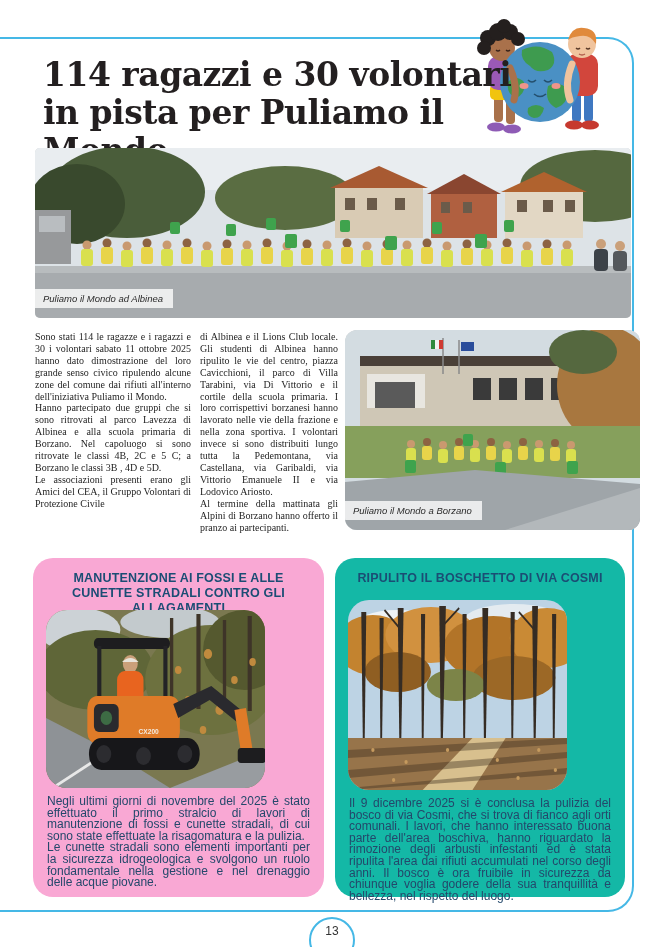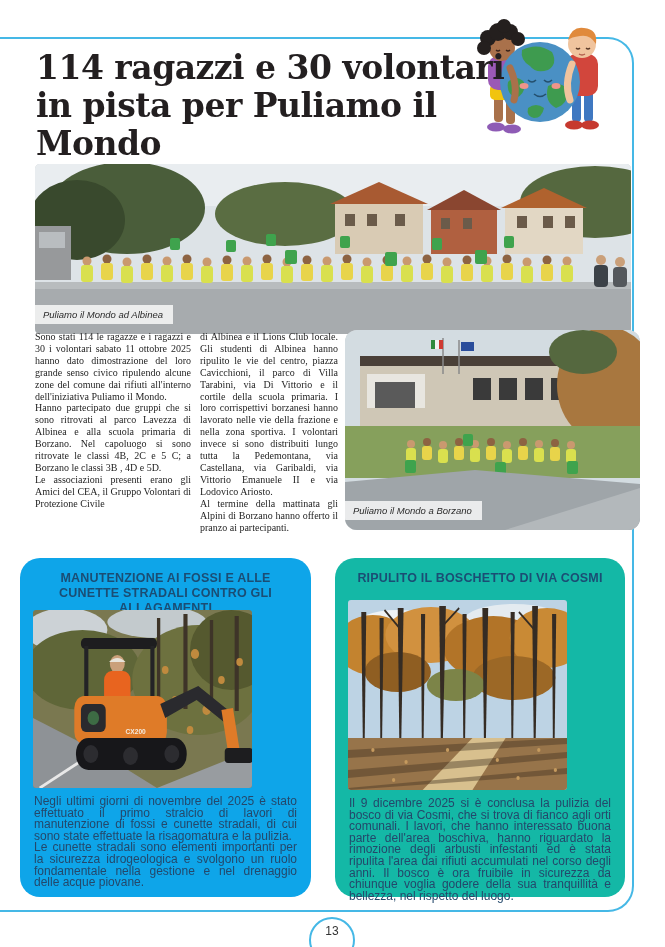--- a/index.html
+++ b/index.html
@@ -7,60 +7,60 @@
     position:relative;width:665px;height:947px;background:#ffffff;
     overflow:hidden;font-family:"Liberation Sans",sans-serif;
   }
   
   .frame{
     position:absolute;left:-12px;top:37px;width:644px;height:871px;
     border:2px solid #45b8e6;border-left:none;
     border-radius:0 26px 26px 0;
   }
   .title{
-    position:absolute;left:35px;top:48px;width:470px;margin:1px;
+    position:absolute;left:35px;top:48px;width:470px;margin:8px;
     font-family:"DejaVu Serif","Liberation Serif",serif;
     font-weight:700;font-size:33px;line-height:38px;
     letter-spacing:-0.5px;color:#231f20;
   }
   .illustration{position:absolute;left:460px;top:12px;width:156px;height:128px;}
   figure{margin:0;}
   .photo{
     position:absolute;overflow:hidden;border-radius:5px;background:#ccc;
   }
   .photo svg{display:block;width:100%;height:100%;}
-  .photo-main{left:35px;top:164px;width:596px;height:170px;text-align:center;}
+  .photo-main{left:35px;top:148px;width:596px;height:170px;text-align:center;}
   .photo-side{left:345px;top:330px;width:295px;height:200px;border-radius:12px;}
   .cap{
     position:absolute;left:0;bottom:10px;
     background:rgba(255,255,255,0.78);color:#2b2b2b;
     font-style:italic;font-size:9.5px;line-height:11px;
     padding:4px 10px 4px 8px;white-space:nowrap;
   }
   .col{
     position:absolute;top:331px;font-size:10px;line-height:11.9px;
     color:#1e1e1e;text-align:justify;font-family:Liberation Serif, serif;
   }
   .col p{margin:0;}
   .col-1{left:35px;width:156px;}
   .col-2{left:200px;width:138px;}
   .box{
     position:absolute;top:558px;height:339px;border-radius:20px;
     box-sizing:border-box;
   }
-  .box-left{left:20px;width:291px;background:#0ea5e9;}
+  .box-left{left:33px;width:291px;background:#f9a8d4;}
   .box-right{left:335px;width:290px;background:#14b8a6;}
   .box h2{
     margin:0;padding:13px 14px 0 14px;text-align:center;
     font-size:12.5px;line-height:15px;letter-spacing:0.2px;
     color:#1b4d74;font-weight:700;
   }
   .box .photo-in{
     position:absolute;left:13px;width:219px;overflow:hidden;
-    border-radius:3px;
+    border-radius:21px;
   }
   .box .photo-in svg{display:block;width:100%;height:100%;}
   .box-left .photo-in{top:52px;height:178px;}
   .box-right .photo-in{top:42px;height:190px;}
   .box .body{
     position:absolute;left:14px;right:14px;
     font-size:12px;line-height:11.6px;text-align:justify;color:#24486b;
   }
   .box-left .body{top:238px;}
   .box-right .body{top:240px;}

